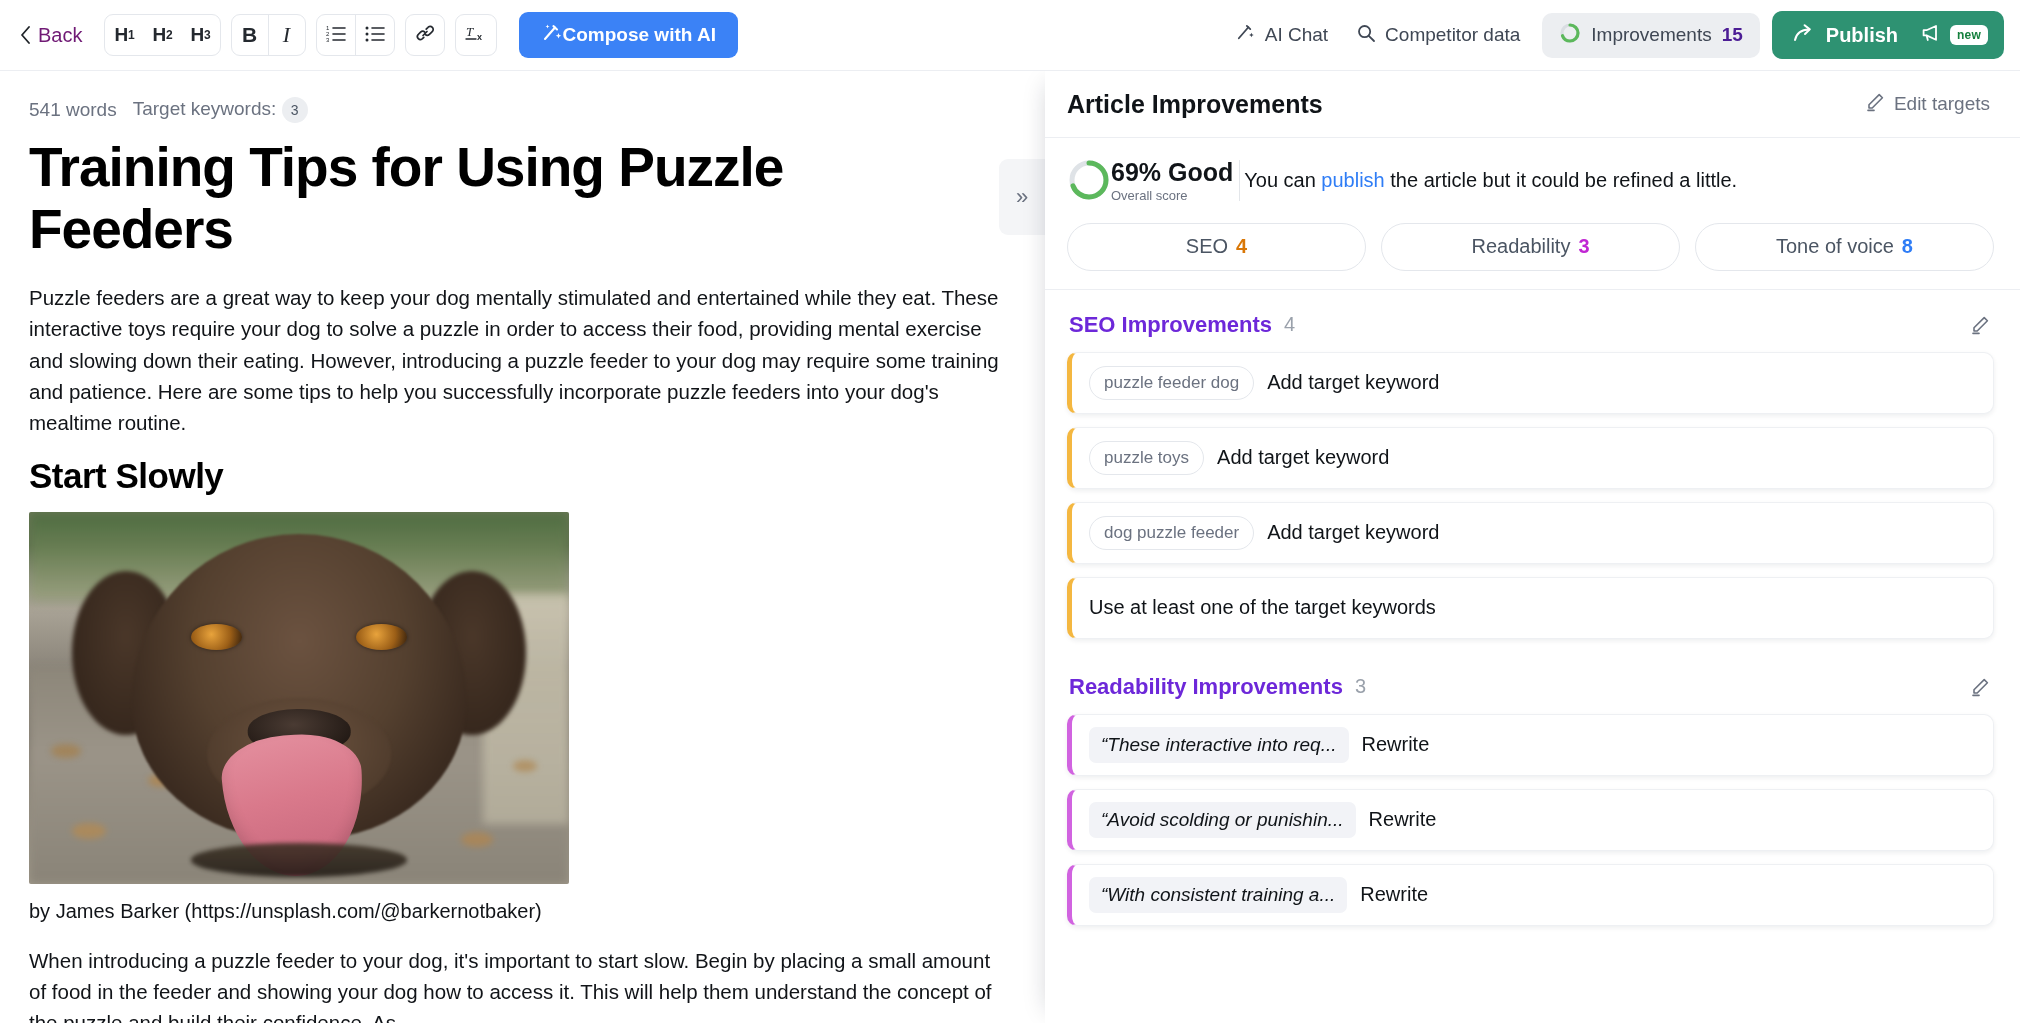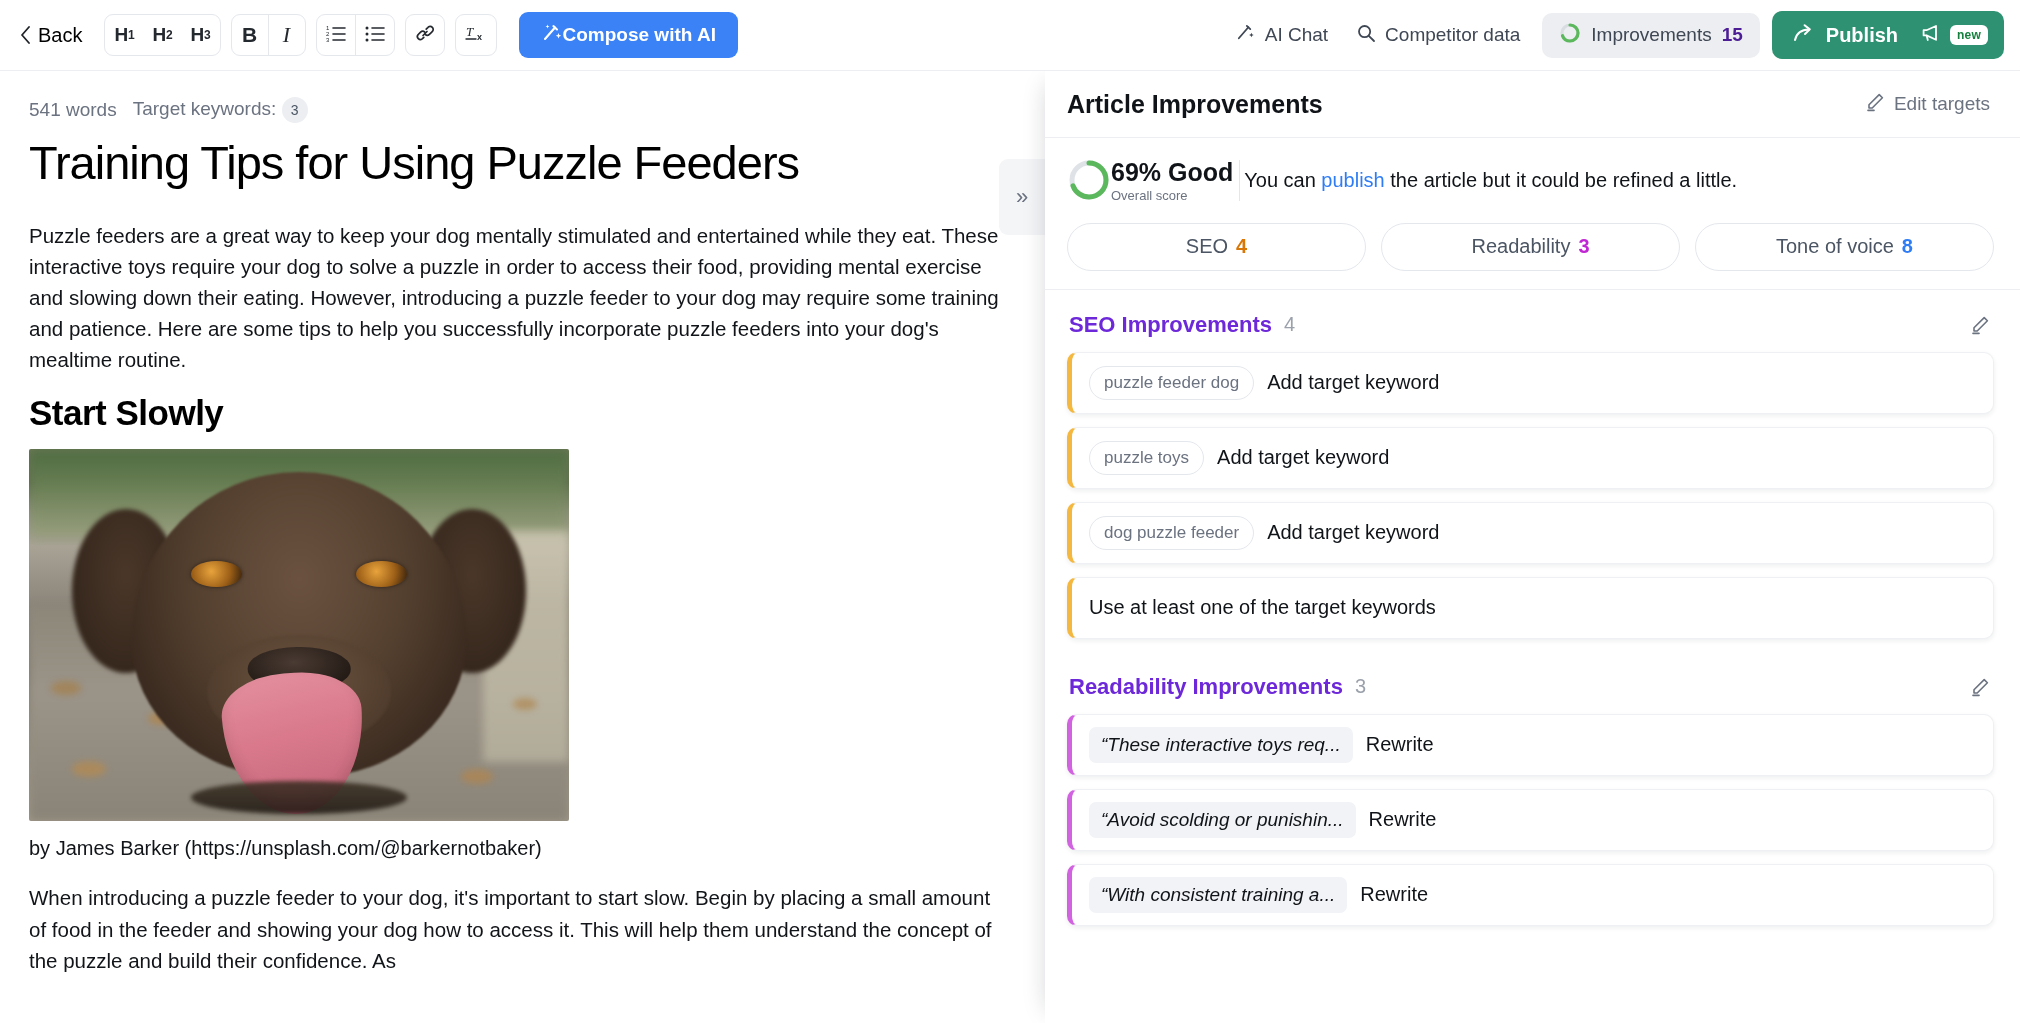--- a/index.html
+++ b/index.html
@@ -12,21 +12,21 @@
 
   
   .toolbar {
     height: 71px; flex: 0 0 71px;
     display: flex; align-items: center;
     background: #fff; border-bottom: 1px solid #eceef2;
     padding: 0 16px 0 8px; position: relative; z-index: 40;
   }
   .tb-back {
     display: flex; align-items: center; gap: 7px;
-    font-size: 20px; color: #000000; padding: 6px 12px; border-radius: 8px;
+    font-size: 20px; color: #701a75; padding: 6px 12px; border-radius: 8px;
     cursor: pointer; white-space: nowrap;
   }
   .tb-back svg { display: block; }
   .tb-group { display: flex; align-items: center; border: 1px solid #e4e7ec; border-radius: 9px; overflow: hidden; margin-left: 10px; }
   .tb-btn {
     min-width: 36px; height: 40px; padding: 0 9px;
     display: flex; align-items: center; justify-content: center;
     font-size: 19px; color: #24292f; cursor: pointer; background: transparent;
   }
   .tb-btn.hx { font-weight: 600; letter-spacing: -.2px; }
@@ -71,22 +71,22 @@
     width: 1045px; flex: 0 0 1045px; background: #fff;
     padding: 26px 46px 0 29px; overflow: hidden; position: relative;
   }
   .meta { display: flex; align-items: center; gap: 16px; font-size: 19px; color: #6b7280; margin-bottom: 14px; }
   .meta .kwcount {
     background: #eceef1; color: #4b5563; font-size: 14px;
     min-width: 26px; height: 26px; border-radius: 13px;
     display: inline-flex; align-items: center; justify-content: center; padding: 0 8px;
   }
   h1.doc-title {
-    font-size: 47px; font-weight: 400; line-height: 1.12; color: #000;
-    letter-spacing: -1px; margin-bottom: 30px;
+    font-size: 55px; font-weight: 700; line-height: 1.12; color: #000;
+    letter-spacing: -1px; margin-bottom: 22px;
   }
   p.doc-p { font-size: 20.5px; line-height: 1.52; color: #111418; margin-bottom: 18px; max-width: 975px; }
   h2.doc-h2 { font-size: 35px; font-weight: 700; color: #000; letter-spacing: -.5px; margin: 14px 0 16px; }
   .doc-figure { width: 540px; height: 372px; border-radius: 2px; overflow: hidden; position: relative; }
   .doc-caption { font-size: 20px; color: #111418; margin: 16px 0 22px; }
 
   
   .photo { position: absolute; inset: 0;
     background:
       radial-gradient(ellipse 120px 60px at 52% 72%, rgba(233,138,155,.0) 60%, rgba(0,0,0,0) 61%),
@@ -457,21 +457,21 @@
             <span class="sec-count">3</span>
             <span class="sp"></span>
             <span class="pencil">
               <svg width="20" height="20" viewBox="0 0 20 20" fill="none">
                 <path d="M14.2 2.6l3.2 3.2L7.2 16H4v-3.2L14.2 2.6z" stroke="#6b7280" stroke-width="1.6" stroke-linejoin="round"></path>
                 <path d="M3 18.4h6" stroke="#6b7280" stroke-width="1.6" stroke-linecap="round"></path>
               </svg>
             </span>
           </div>
           <div class="imp-card purple" style="border-left-color: rgb(209, 99, 224);">
-            <span class="chip quote">“These interactive toys req...</span>
+            <span class="chip quote">“These interactive into req...</span>
             <span class="imp-action">Rewrite</span>
           </div>
           <div class="imp-card purple" style="border-left-color: rgb(209, 99, 224);">
             <span class="chip quote">“Avoid scolding or punishin...</span>
             <span class="imp-action">Rewrite</span>
           </div>
           <div class="imp-card purple" style="border-left-color: rgb(209, 99, 224);">
             <span class="chip quote">“With consistent training a...</span>
             <span class="imp-action">Rewrite</span>
           </div>

